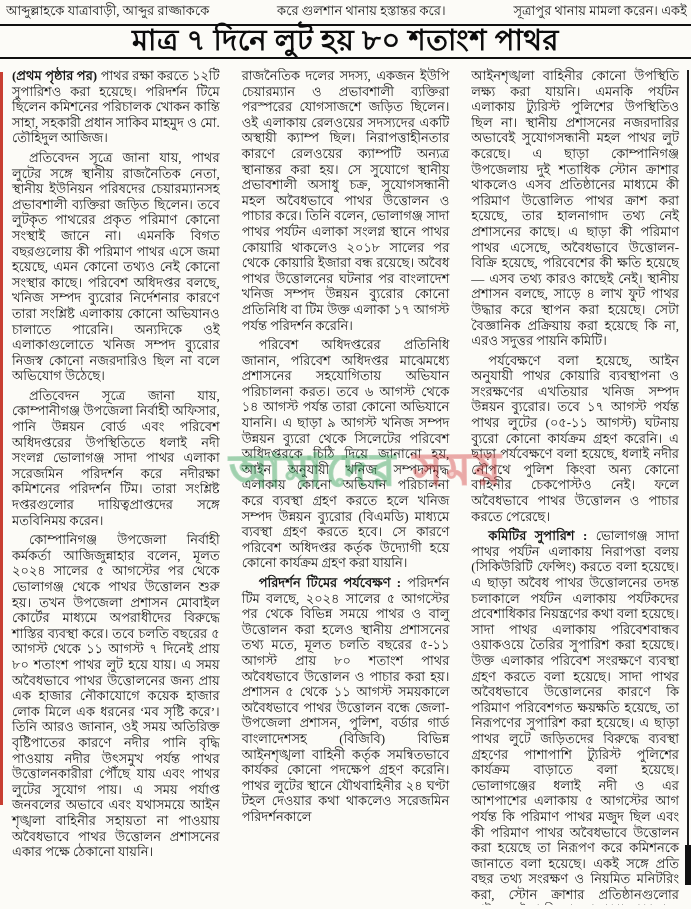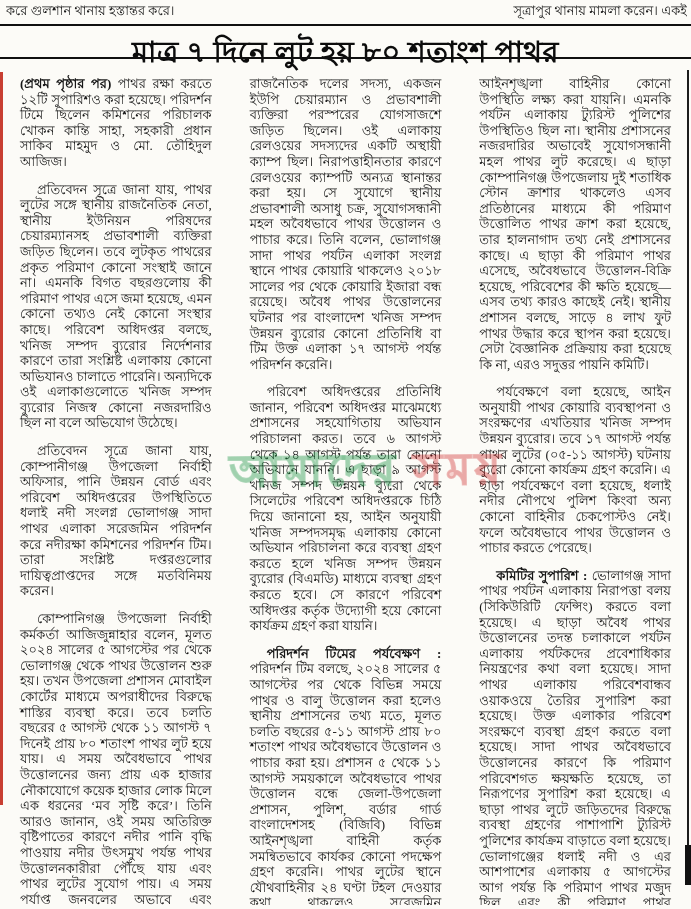--- a/index.html
+++ b/index.html
@@ -12,34 +12,34 @@
   .top-strip{
     position:absolute;left:6px;right:4px;top:1px;height:21px;
     display:flex;justify-content:space-between;align-items:flex-start;
     font-size:13px;line-height:19px;white-space:nowrap;overflow:hidden;
   }
   .rule{position:absolute;left:0;right:0;background:#101010;}
   .rule-top{top:24px;height:2px;}
   .rule-mid{top:57px;height:2px;}
   
   .headline{
-    position:absolute;left:0;right:0;top:37px;height:32px;
+    position:absolute;left:0;right:0;top:25px;height:32px;
     display:flex;align-items:center;justify-content:center;
     font-size:29px;font-weight:700;letter-spacing:.5px;color:#0c0c0c;
   }
   
   .body-cols{
     position:absolute;left:8px;right:8px;top:64px;bottom:4px;
     display:flex;gap:14px;
   }
   .col{
     flex:1 1 0;overflow:hidden;
     font-size:13px;line-height:15.6px;text-align:justify;
   }
-  .para{margin:12px;text-indent:17px;}
+  .para{margin:4px;text-indent:17px;}
   .para.noindent{text-indent:0;}
   .para b{font-weight:700;}
   
   .left-red-line{position:absolute;left:0;top:72px;width:3px;height:733px;background:#c22a1c;opacity:.9;}
   
   .right-rule{position:absolute;right:2px;top:70px;width:2px;height:815px;background:#1c1c1c;}
   .right-rule-foot{position:absolute;right:0px;top:845px;width:6px;height:40px;background:#111;}
   
   .watermark{
     position:absolute;left:182px;top:442px;width:370px;height:62px;
@@ -47,20 +47,21 @@
     font-size:44px;font-weight:700;letter-spacing:4px;
     transform:rotate(-.5deg);pointer-events:none;z-index:5;opacity:.55;
   }
   .wm-green{color:rgba(36,158,73,.38);-webkit-text-stroke:1.5px rgba(16,140,60,.55);}
   .wm-red{color:rgba(220,40,40,.35);-webkit-text-stroke:1.5px rgba(200,30,30,.5);}
 </style>
 </head>
 <body>
 
 <div class="top-strip">
+  <span>আব্দুল্লাহকে যাত্রাবাড়ী, আব্দুর রাজ্জাককে</span>
   <span>করে গুলশান থানায় হস্তান্তর করে।</span>
   <span>সূত্রাপুর থানায় মামলা করেন। একই</span>
 </div>
 
 <div class="rule rule-top"></div>
 
 <div class="headline">মাত্র ৭ দিনে লুট হয় ৮০ শতাংশ পাথর</div>
 
 <div class="rule rule-mid"></div>
 

